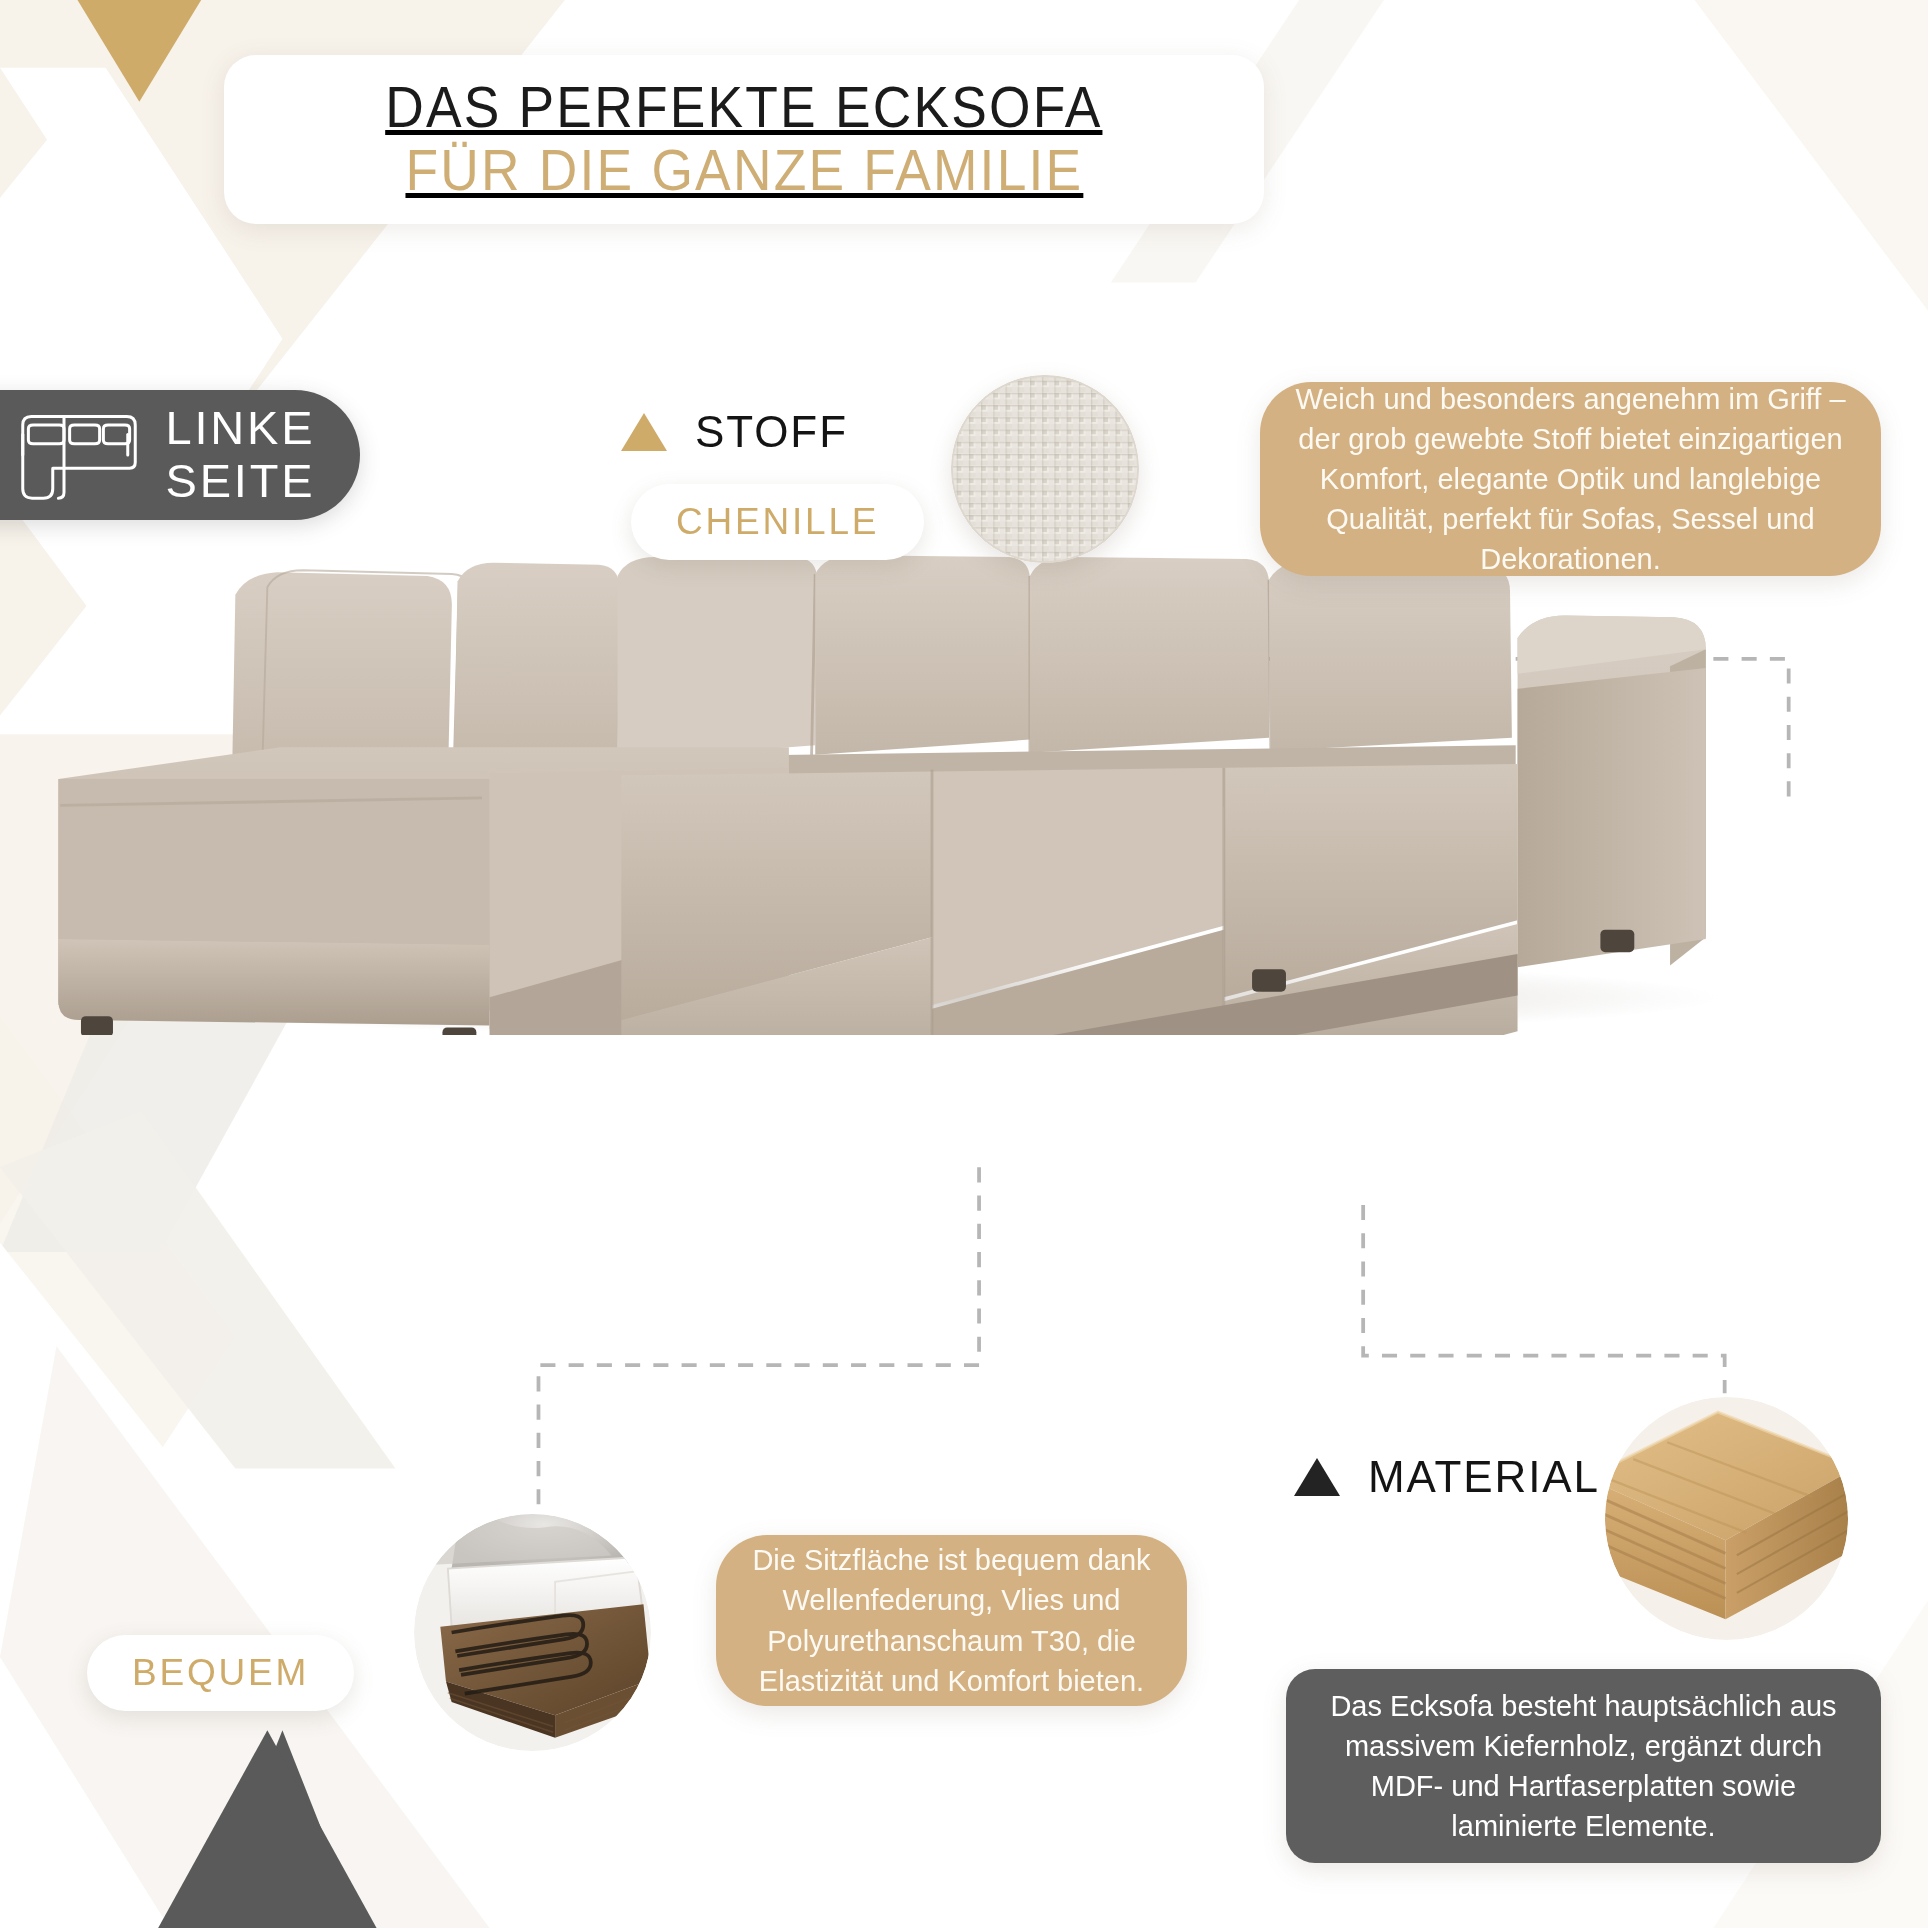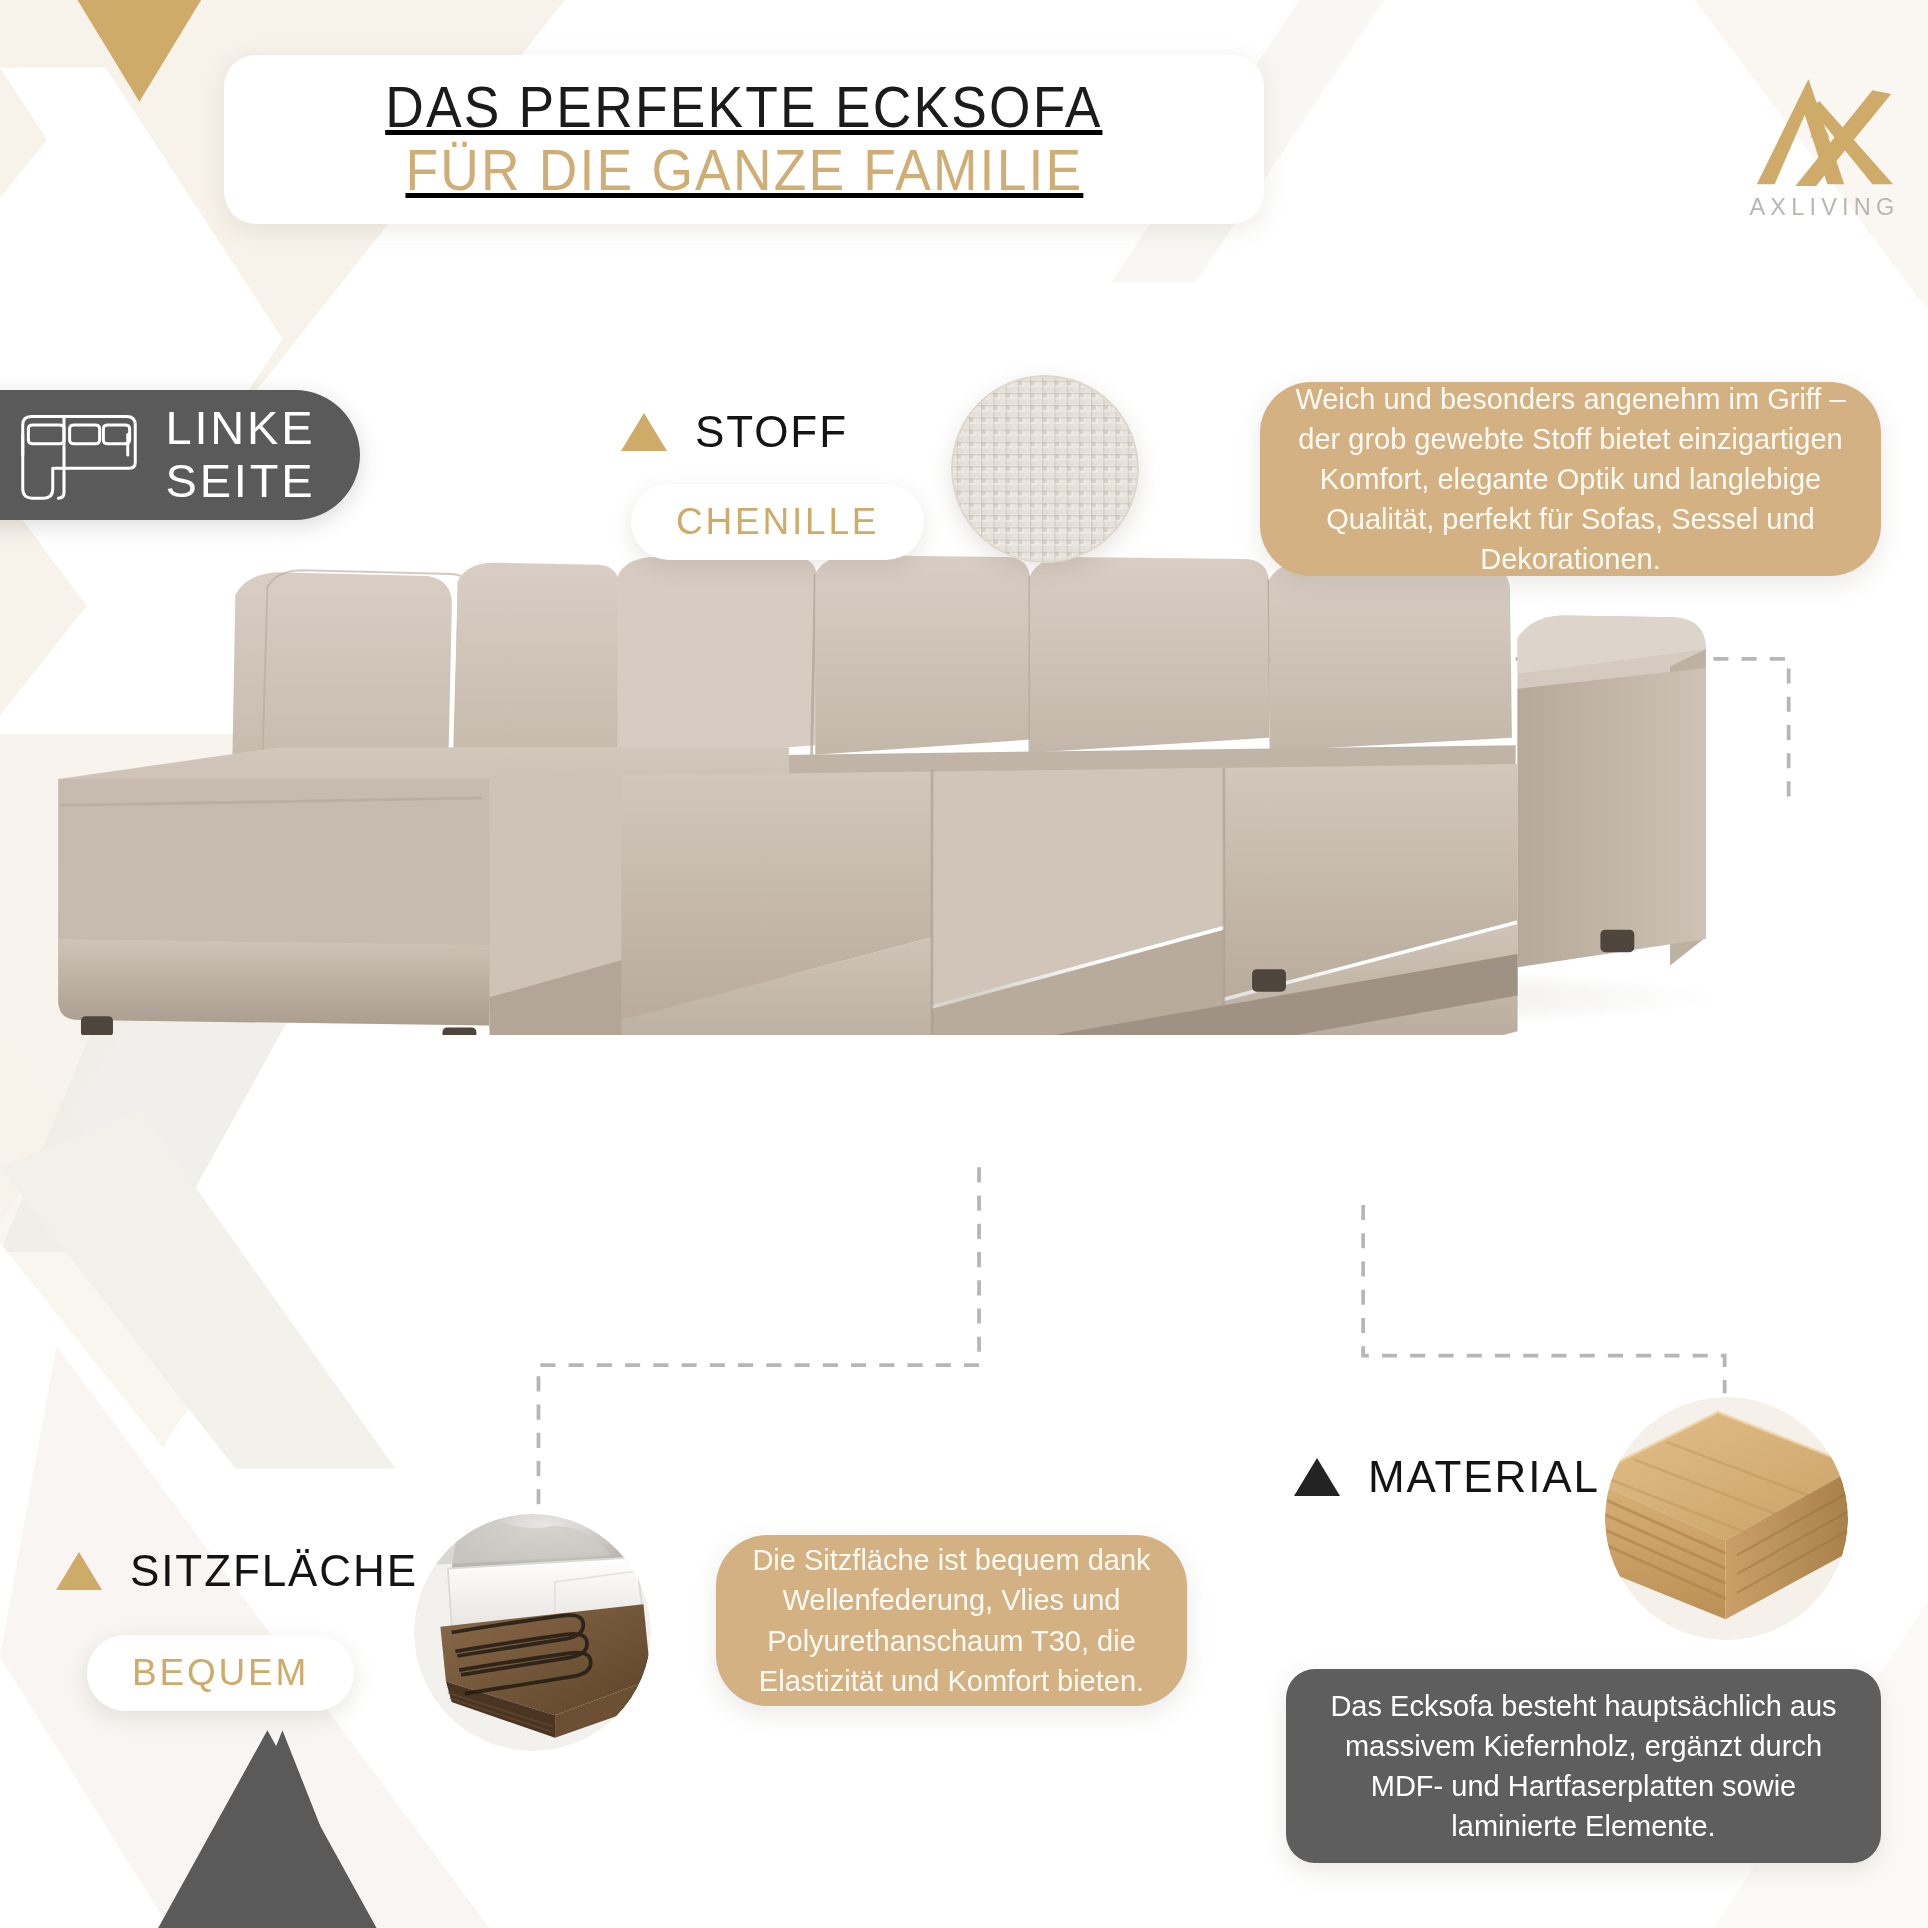--- a/index.html
+++ b/index.html
@@ -239,29 +239,20 @@
     <rect x="470" y="532" width="36" height="22" rx="5" fill="#4e463d"></rect>
     <rect x="1330" y="470" width="36" height="24" rx="5" fill="#4e463d"></rect>
     <rect x="1700" y="428" width="36" height="24" rx="5" fill="#4e463d"></rect>
   </svg>
 
   <div class="header-card">
     <div class="title-1">DAS PERFEKTE ECKSOFA</div>
     <div class="title-2">FÜR DIE GANZE FAMILIE</div>
   </div>
 
-  <div class="logo-wrap">
-    <svg width="141" height="119" viewBox="0 0 150 126">
-      <path d="M58,6 L96,118 L78,118 L54,44 L22,118 L3,118 Z" fill="#cfab6a"></path>
-      <path d="M60,68 L70,48 L80,68 Z" fill="#cfab6a"></path>
-      <path d="M70,30 L148,118 L126,118 L58,34 Z" fill="#cfab6a"></path>
-      <path d="M146,22 L66,120 L44,120 L126,18 Z" fill="#cfab6a"></path>
-    </svg>
-    <div class="logo-name">AXLIVING</div>
-  </div>
 
   <div class="linke-badge">
     <svg width="124" height="90" viewBox="0 0 132 96">
       <g fill="none" stroke="#ffffff" stroke-width="3.2" stroke-linejoin="round" stroke-linecap="round">
         <path d="M6,16 q0,-9 9,-9 l102,0 q9,0 9,9 l0,40 q0,6 -6,6 l-82,0 l0,22 q0,10 -10,10 l-12,0 q-10,0 -10,-10 z"></path>
         <path d="M12,20 q0,-4 5,-4 l28,0 q5,0 5,4 l0,12 q0,4 -5,4 l-28,0 q-5,0 -5,-4 z"></path>
         <path d="M56,20 q0,-4 5,-4 l22,0 q5,0 5,4 l0,12 q0,4 -5,4 l-22,0 q-5,0 -5,-4 z"></path>
         <path d="M92,20 q0,-4 5,-4 l18,0 q5,0 5,4 l0,12 q0,4 -5,4 l-18,0 q-5,0 -5,-4 z"></path>
         <path d="M6,26 l0,22"></path>
         <path d="M50,7 l0,55"></path>
@@ -295,24 +286,20 @@
         </pattern>
       </defs>
       <circle cx="100" cy="100" r="100" fill="url(#weave)"></circle>
       <circle cx="100" cy="100" r="99" fill="none" stroke="#ddd7cd" stroke-width="2"></circle>
     </svg>
   </div>
   <div class="bubble bubble-gold" id="stoff-bubble">
     <span>Weich und besonders angenehm im Griff – der grob gewebte Stoff bietet einzigartigen Komfort, elegante Optik und langlebige Qualität, perfekt für Sofas, Sessel und Dekorationen.</span>
   </div>
 
-  <div class="feat-head" id="sitz-head">
-    <span class="tri tri-gold"></span>
-    <span class="feat-title">SITZFLÄCHE</span>
-  </div>
   <div class="pill pill-gold" id="sitz-pill">
     <span class="pill-text">BEQUEM</span>
   </div>
   <div class="circ" id="sitz-circ">
     <svg width="237" height="237" viewBox="0 0 252 252">
       <defs>
         <clipPath id="cc">
             <circle cx="126" cy="126" r="126"></circle>
           </clipPath>
         <linearGradient id="woodG" x1="0" y1="0" x2="1" y2="1">

